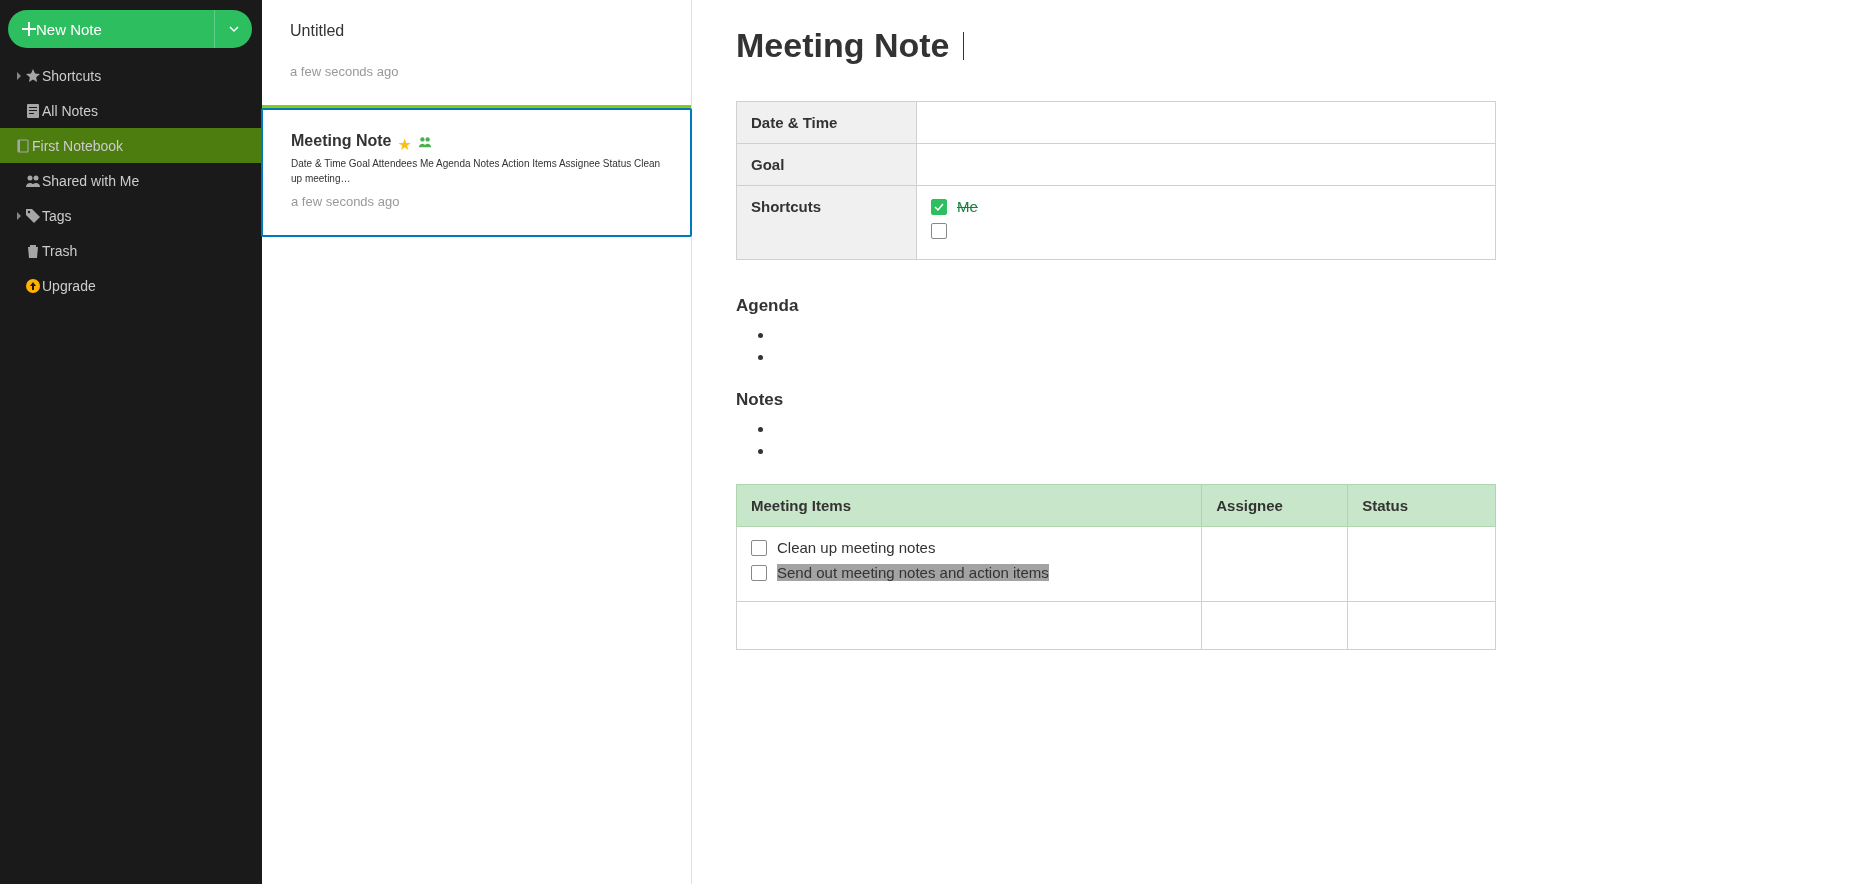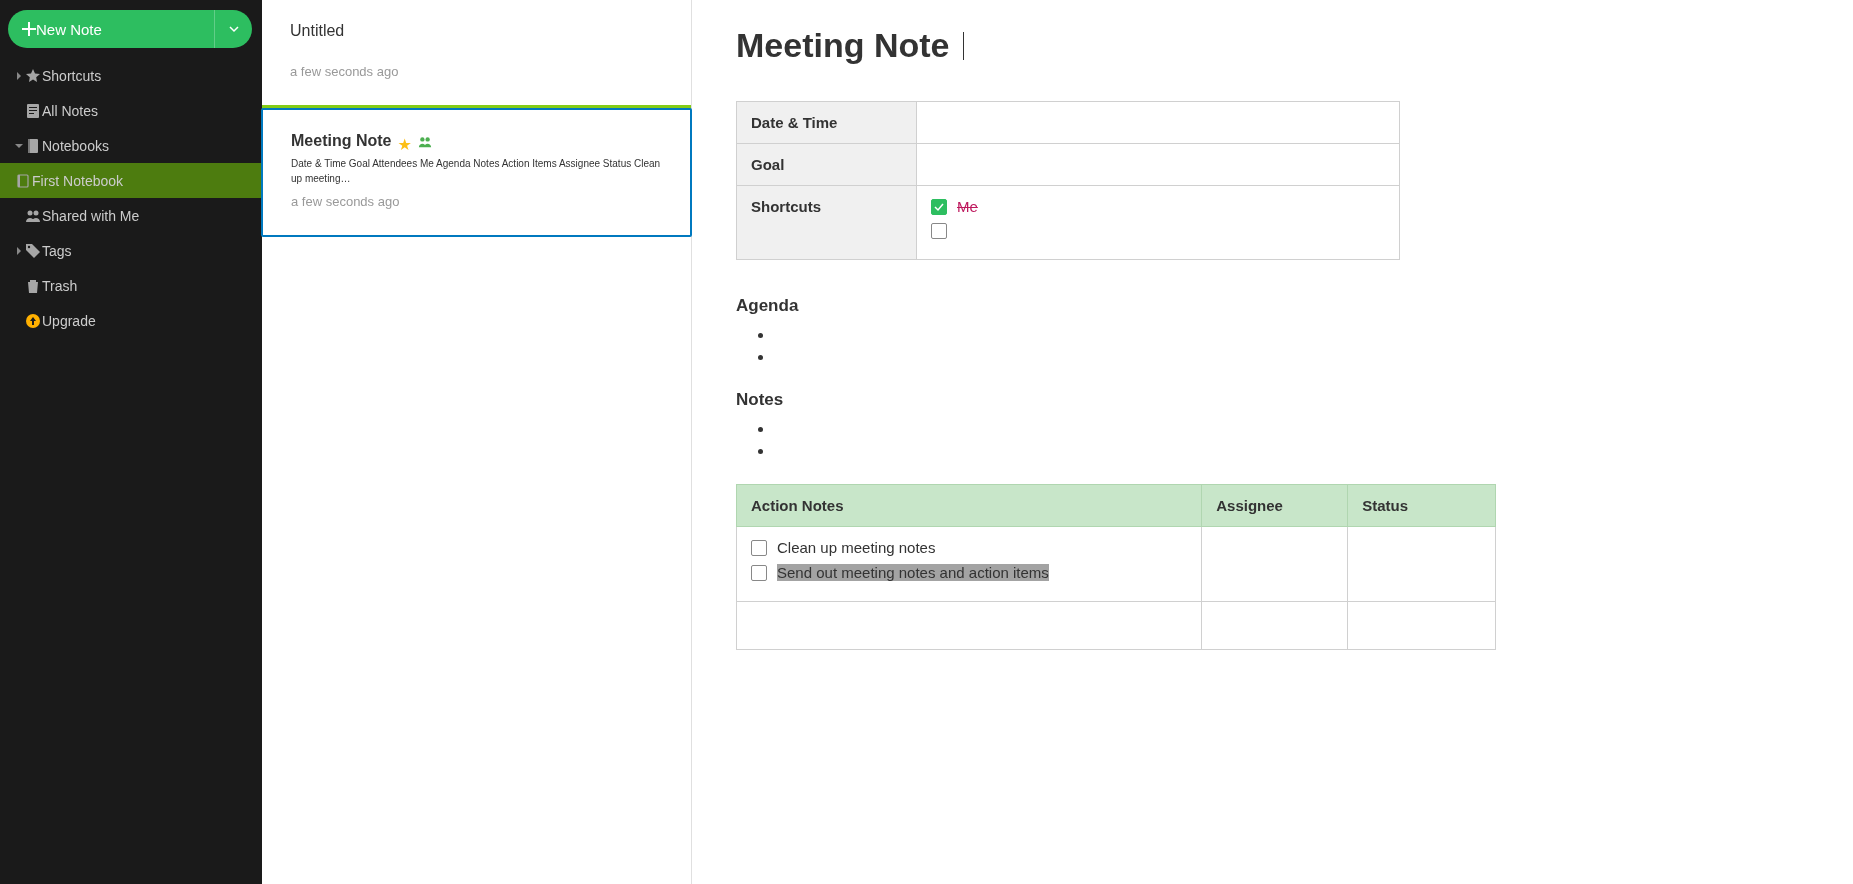--- a/index.html
+++ b/index.html
@@ -115,39 +115,39 @@
   font-size: 34px;
   font-weight: 600;
   color: #333;
   margin-bottom: 36px;
   display: flex;
   align-items: center;
   gap: 14px;
 }
 .cursor { display: inline-block; width: 1px; height: 28px; background: #333; }
 .meta-table {
-  width: 664px;
+  width: 760px;
   border-collapse: collapse;
   margin-bottom: 36px;
 }
 .meta-table td {
   border: 1px solid #d0d0d0;
   padding: 12px 14px;
   font-size: 15px;
   vertical-align: top;
 }
 .meta-table td.label {
   background: #f0f0f0;
   font-weight: 600;
   width: 180px;
 }
 .check-row { display: flex; align-items: center; gap: 10px; margin-bottom: 8px; }
 .checkbox { width: 16px; height: 16px; border: 1.5px solid #888; border-radius: 2px; display: flex; align-items: center; justify-content: center; }
 .checkbox.checked { background: #2dbe60; border-color: #2dbe60; color: #fff; }
-.strike { text-decoration: line-through; color: #be185d; text-align: center; }
+.strike { text-decoration: line-through; color: #15803d; text-align: center; }
 .section-head {
   font-size: 17px;
   font-weight: 600;
   margin-bottom: 10px;
   margin-top: 18px;
 }
 .bullets { list-style: disc; padding-left: 38px; margin-bottom: 20px; }
 .bullets li { font-size: 15px; height: 22px; }
 .action-table {
   width: 760px;
@@ -214,34 +214,20 @@
         <svg class="nav-icon" viewBox="0 0 16 16">
           <rect x="2" y="1" width="12" height="14" rx="1" fill="#a6a6a6"></rect>
           <rect x="4" y="4" width="8" height="1" fill="#1a1a1a"></rect>
           <rect x="4" y="7" width="8" height="1" fill="#1a1a1a"></rect>
           <rect x="4" y="10" width="5" height="1" fill="#1a1a1a"></rect>
         </svg>
       </span>
     <span>All Notes</span>
   </div>
 
-  <div class="nav-item">
-    <span class="expand-slot">
-        <svg class="caret" viewBox="0 0 8 8">
-          <path d="M0 2l4 4 4-4z" fill="#888"></path>
-        </svg>
-      </span>
-    <span class="icon-slot">
-        <svg class="nav-icon" viewBox="0 0 16 16">
-          <rect x="3" y="1" width="10" height="14" rx="1" fill="#a6a6a6"></rect>
-          <rect x="3" y="1" width="2" height="14" fill="#777"></rect>
-        </svg>
-      </span>
-    <span>Notebooks</span>
-  </div>
 
   <div class="nav-item sub">
     <span class="icon-slot">
         <svg class="nav-icon" viewBox="0 0 16 16">
           <rect x="3" y="2" width="10" height="12" rx="1" fill="none" stroke="#a6a6a6" stroke-width="1.2"></rect>
           <rect x="3" y="2" width="2" height="12" fill="#a6a6a6"></rect>
         </svg>
       </span>
     <span>First Notebook</span>
   </div>
@@ -362,21 +348,21 @@
 
   <div class="section-head">Notes</div>
   <ul class="bullets">
     <li></li>
     <li></li>
   </ul>
 
   <table class="action-table">
     <tbody>
         <tr>
-      <th>Action Notes</th>
+      <th>Meeting Items</th>
       <th>Assignee</th>
       <th>Status</th>
     </tr>
     <tr>
       <td>
         <div class="check-row">
           <span class="checkbox"></span>
           <span>Clean up meeting notes</span>
         </div>
         <div class="check-row">

